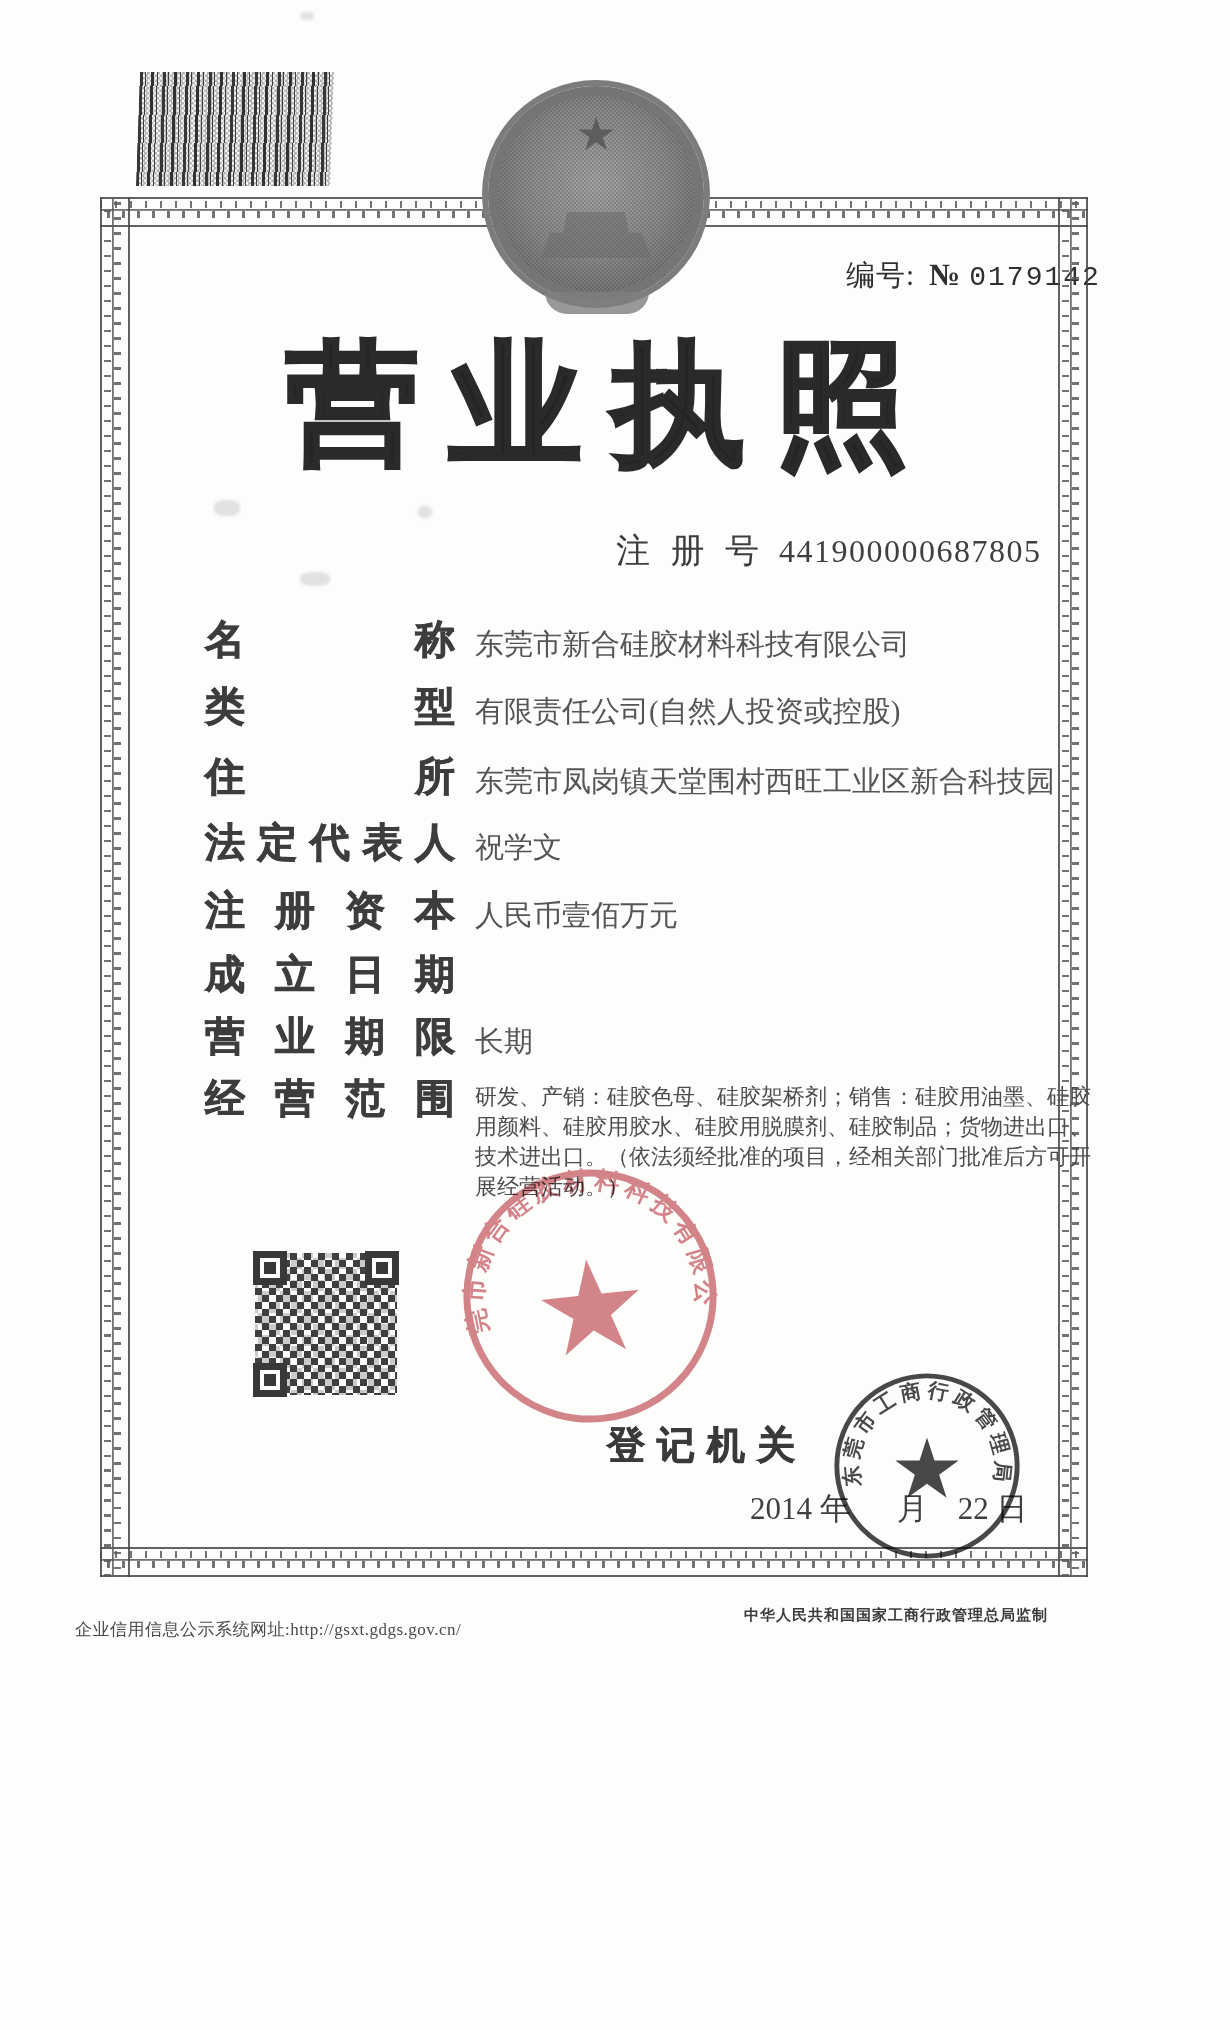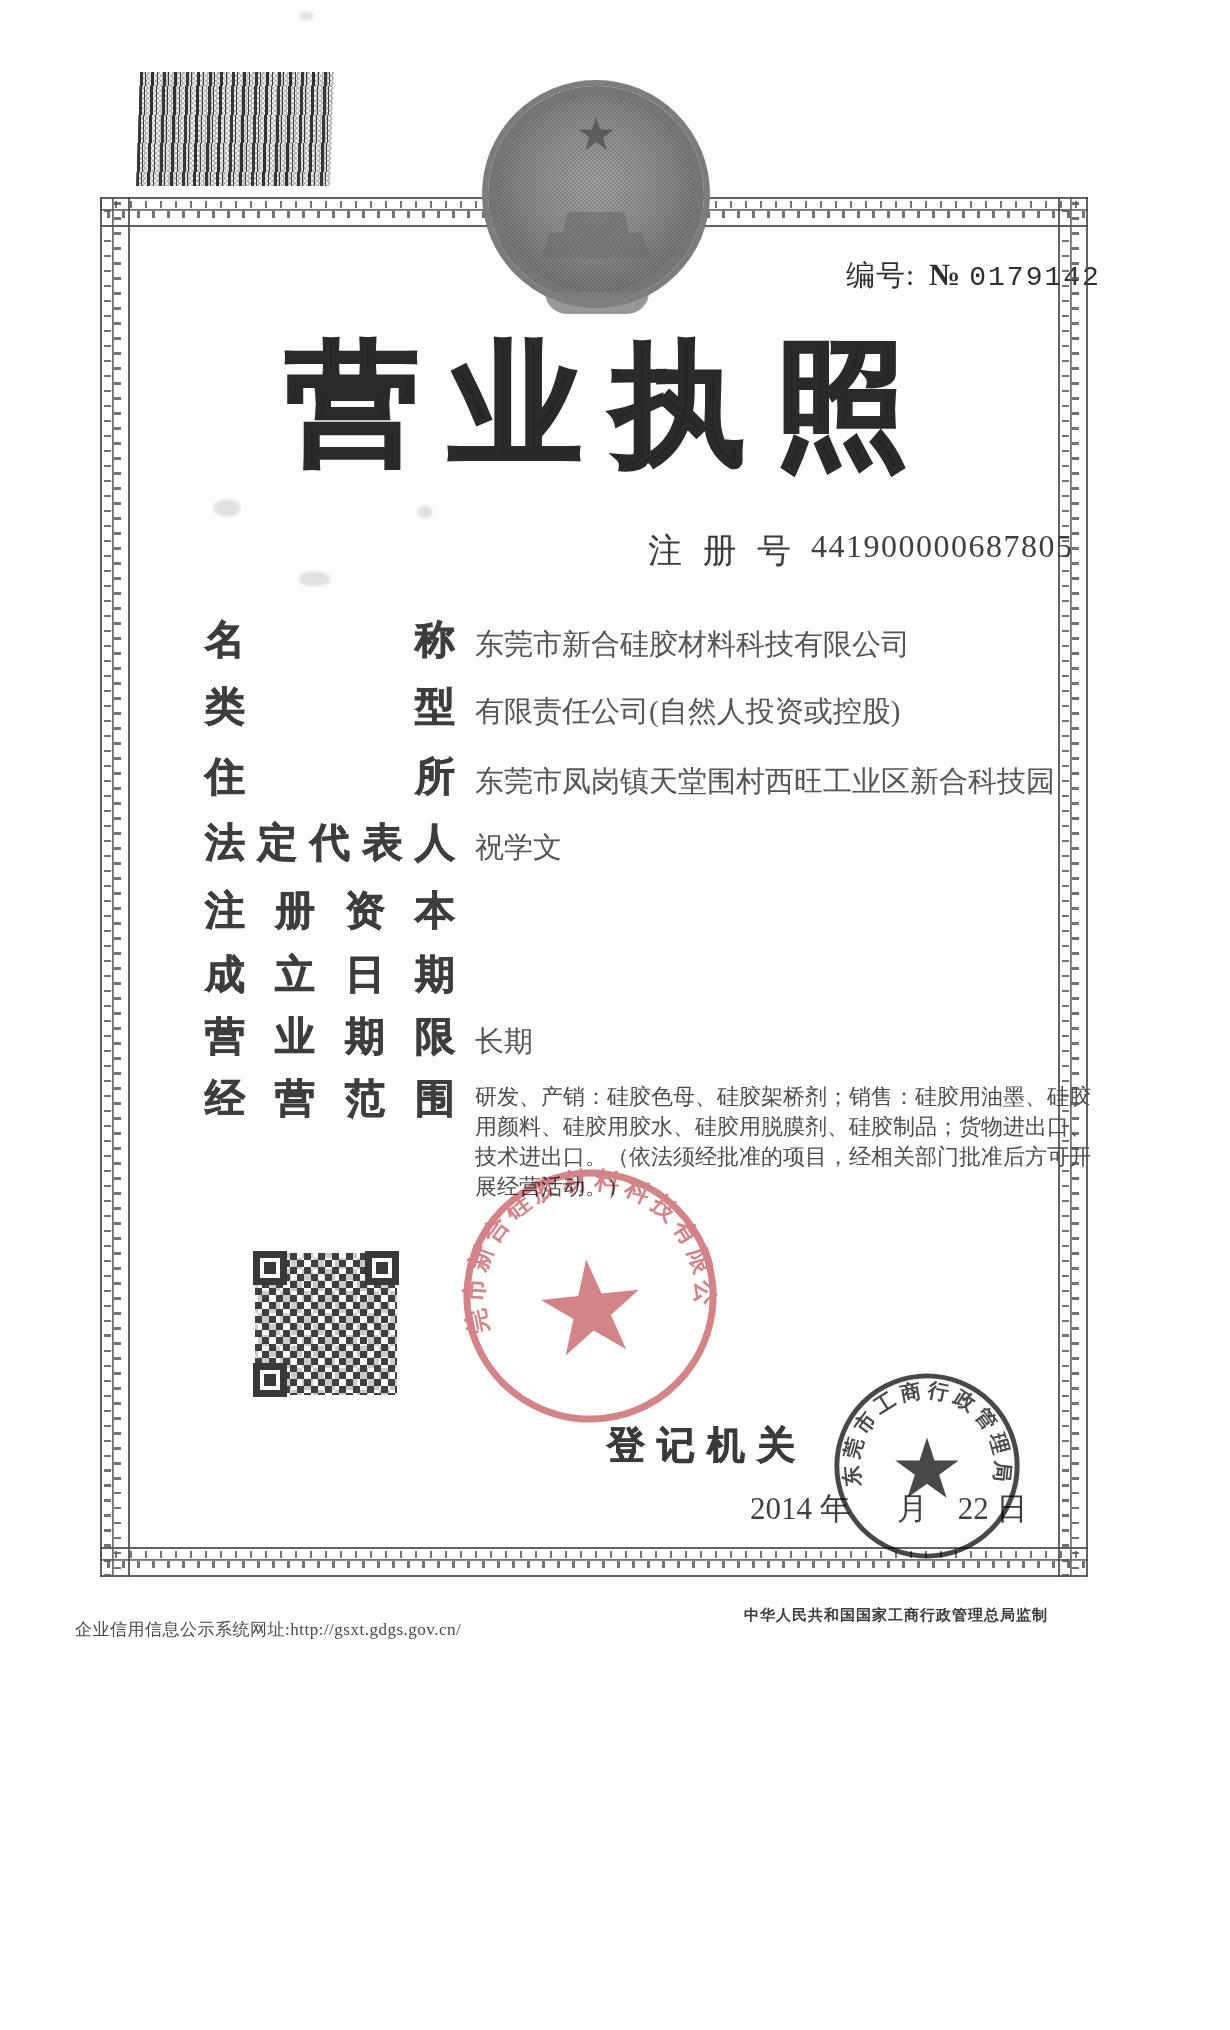--- a/index.html
+++ b/index.html
@@ -66,21 +66,21 @@
       repeating-linear-gradient(0deg,transparent 0 7.5px,#5a5a5a 7.5px 10px,transparent 10px 15px) 12px 0/7px 100% no-repeat;
   }
   .band-left{left:0;} .band-right{right:0;}
   
   .license-title{
     position:absolute; left:286px; top:336px; display:flex; gap:30px;
     font-size:133px; line-height:1.05; font-weight:900; color:#242424;
     -webkit-text-stroke:3px #2a2a2a; z-index:2;
   }
   
-  .regline{position:absolute; left:648px; top:528px; display:flex; align-items:flex-start; white-space:nowrap; z-index:2;}
+  .regline{position:absolute; left:616px; top:528px; display:flex; align-items:center; white-space:nowrap; z-index:2;}
   .regline .reg-label{font-size:34px; color:#3c3c3c; letter-spacing:6px; margin-right:14px;}
   .regline .reg-no{font-size:32px; color:#3f3f3f; letter-spacing:1.5px;}
   
   .row{position:absolute; left:205px; width:880px; z-index:2;}
   .row-label{
     width:250px; display:flex; justify-content:space-between;
     font-size:40px; font-weight:700; color:#3d3d3d; line-height:1.15;
     -webkit-text-stroke:.8px #3d3d3d;
   }
   .row-value{
@@ -183,20 +183,21 @@
       </div>
     <div class="row-value">祝学文</div>
   </div>
   <div class="row" style="top:888px">
     <div class="row-label">
         <span>注</span>
         <span>册</span>
         <span>资</span>
         <span>本</span>
       </div>
+    <div class="row-value">人民币壹佰万元</div>
   </div>
   <div class="row" style="top:952px">
     <div class="row-label">
         <span>成</span>
         <span>立</span>
         <span>日</span>
         <span>期</span>
       </div>
   </div>
   <div class="row" style="top:1014px">

